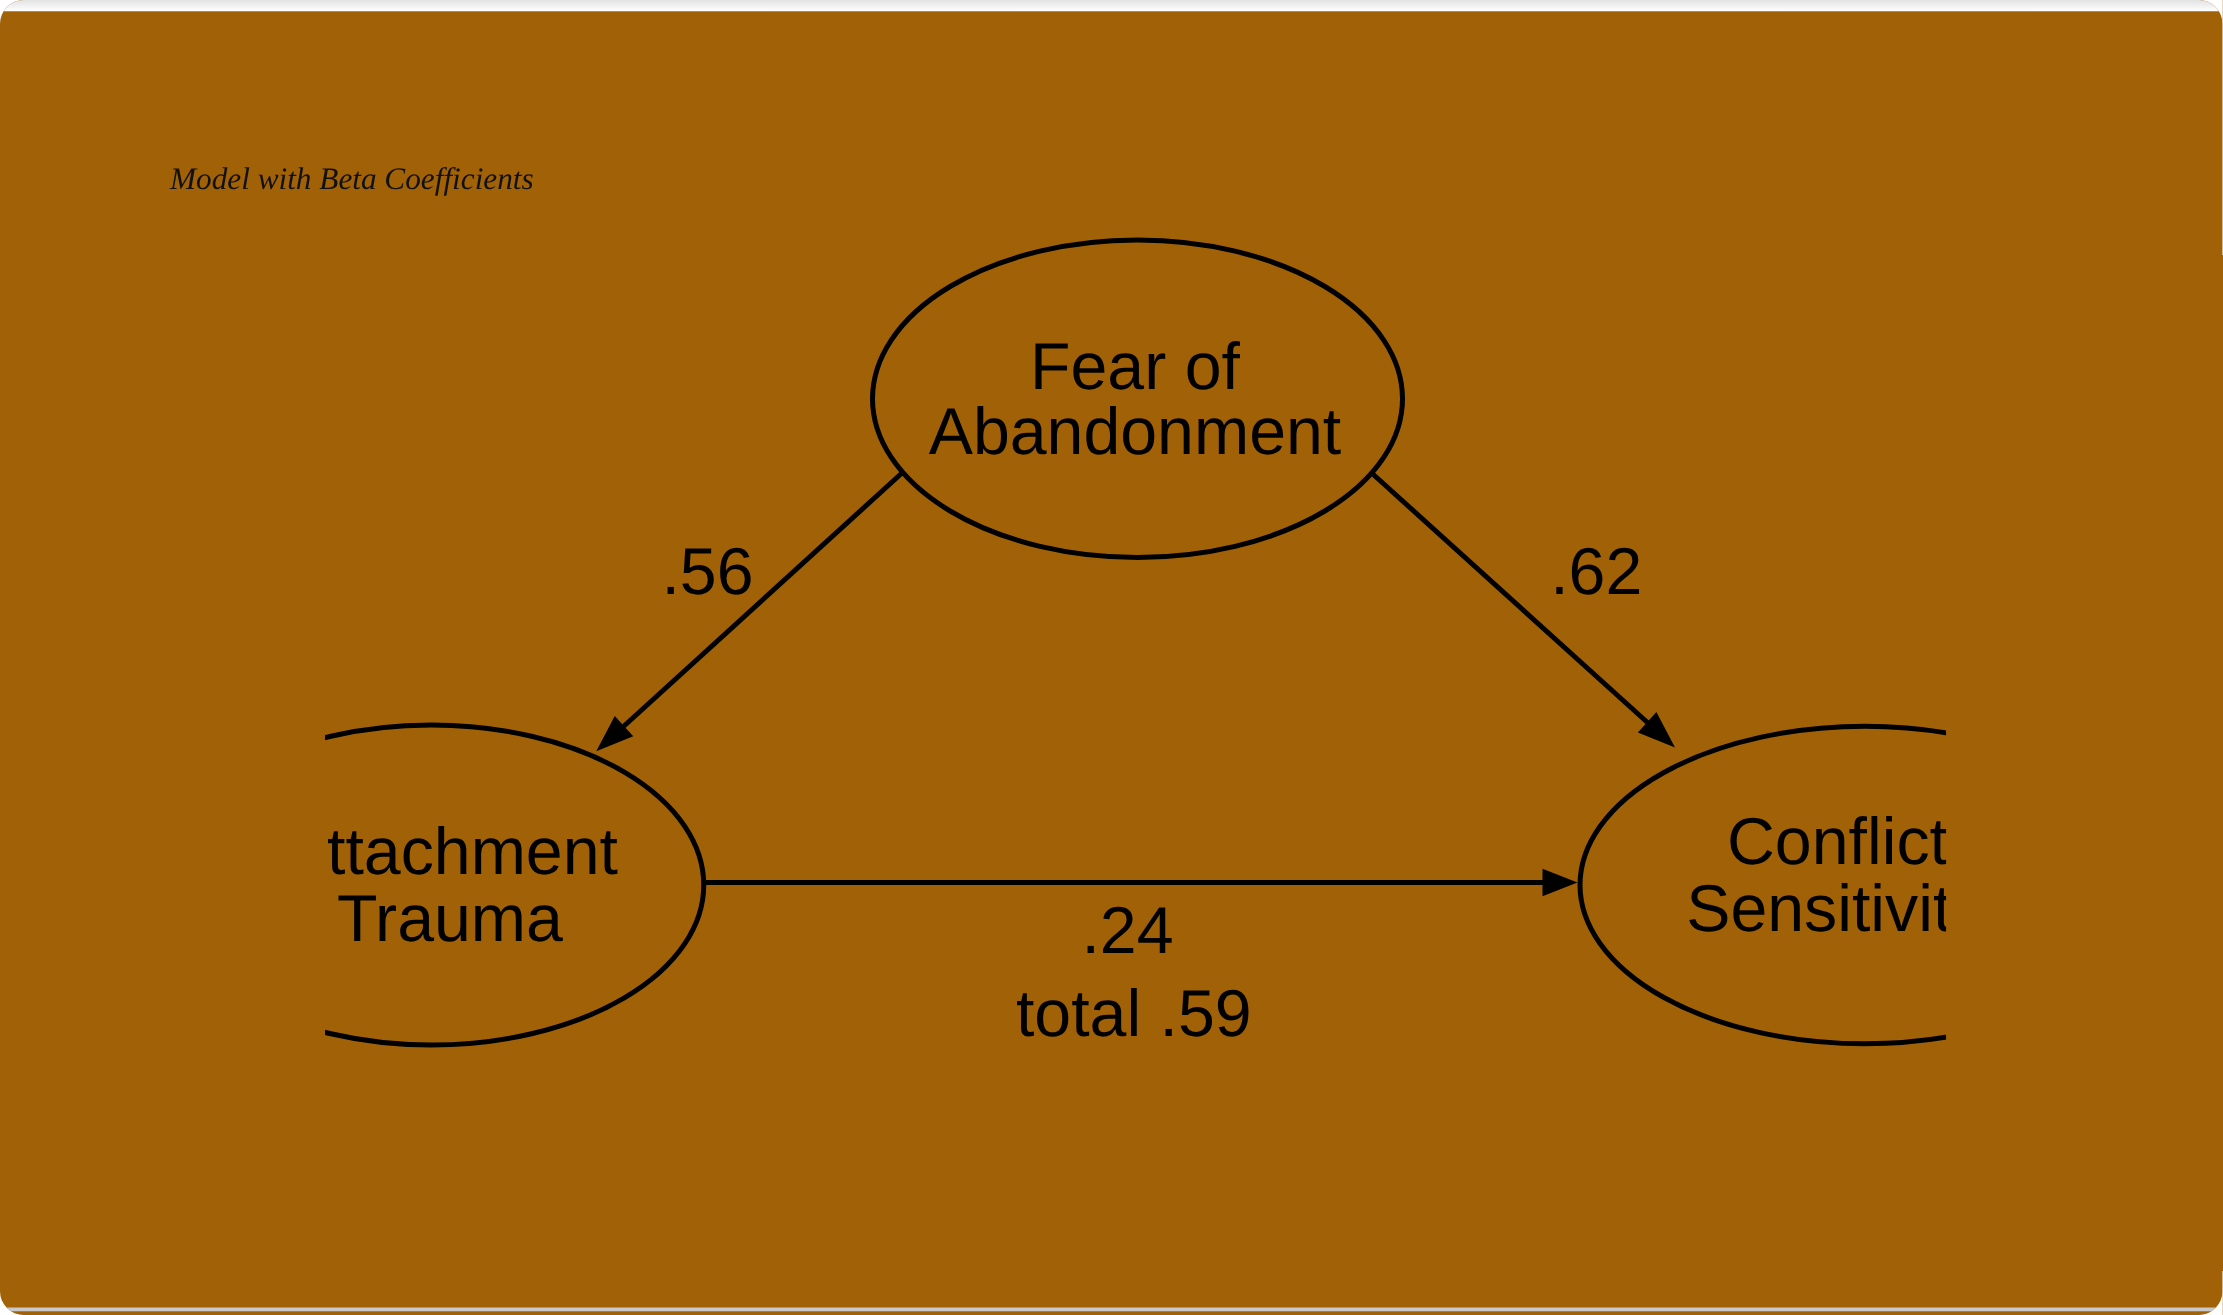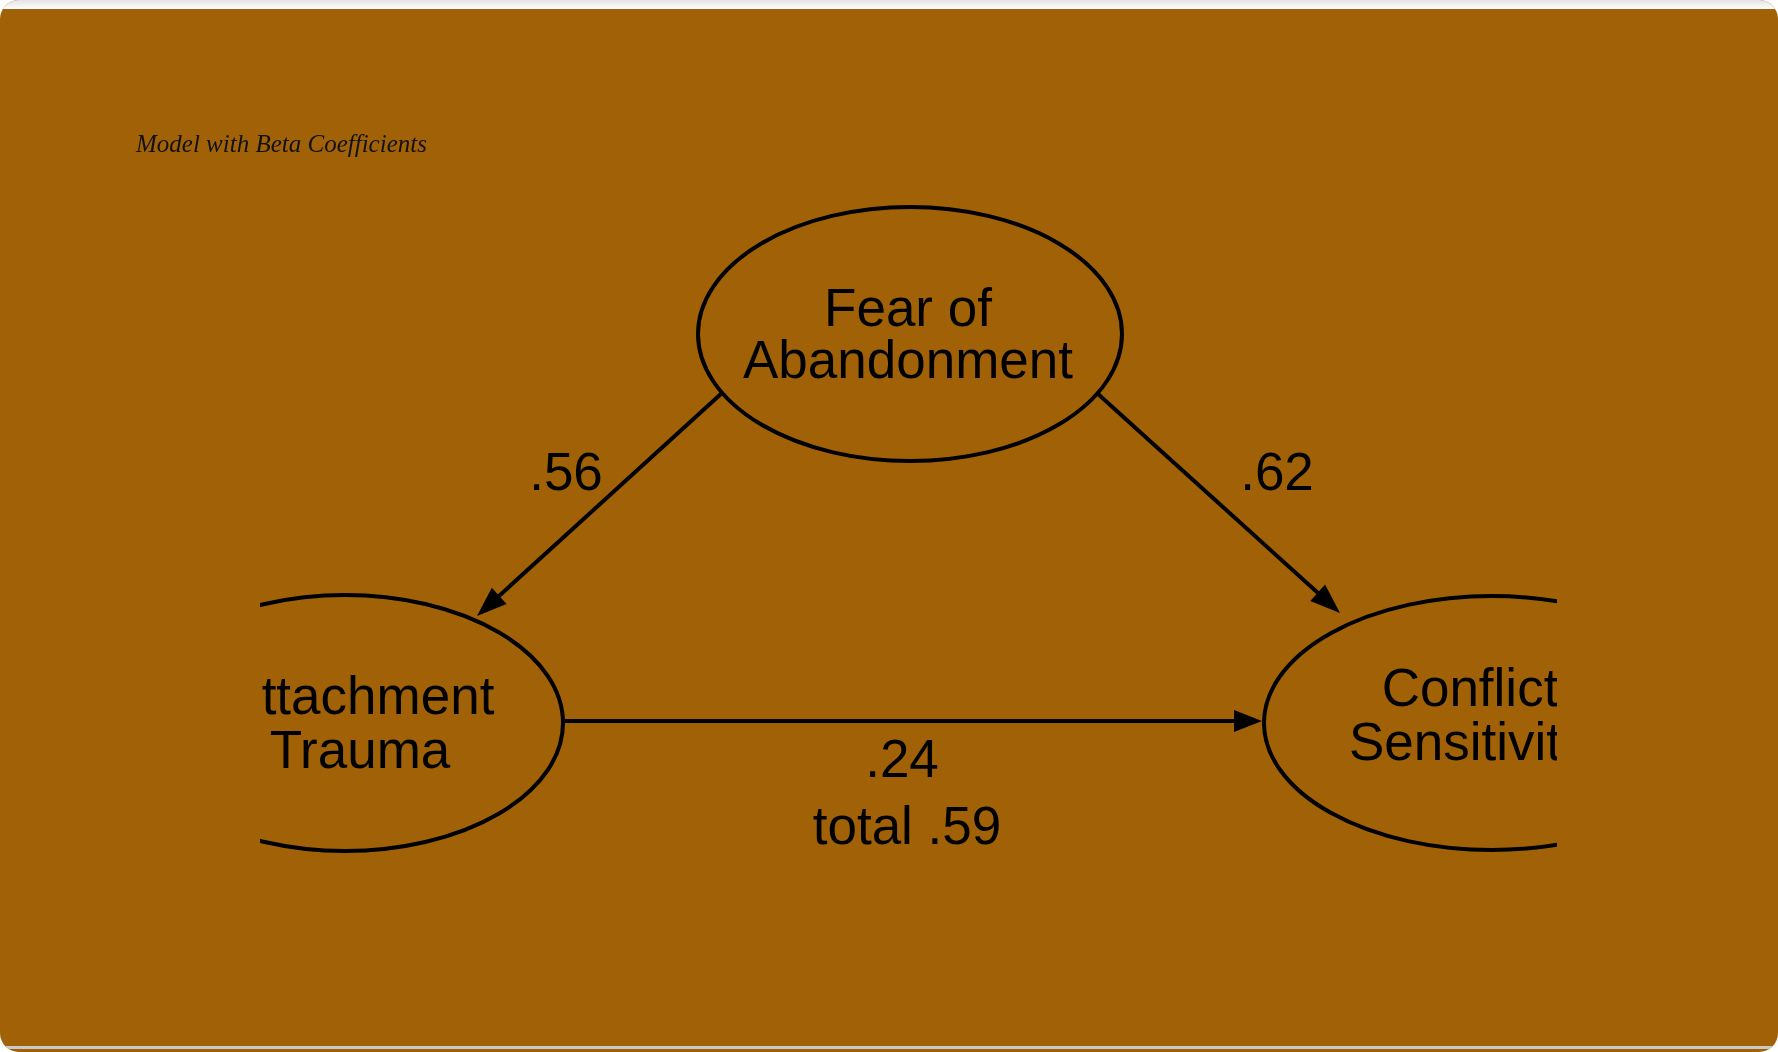--- a/index.html
+++ b/index.html
@@ -30,21 +30,21 @@
     top: 130px;
     font-family: "Liberation Serif", serif;
     font-style: italic;
     font-size: 25px;
     color: #111111;
     white-space: nowrap;
   }
   .figure {
     position: absolute;
     left: 260px;
-    top: 191px;
+    top: 176px;
     width: 1297px;
     height: 700px;
     overflow: hidden;
   }
   .figure svg { display: block; }
   .node-ellipse {
     fill: none;
     stroke: #000000;
     stroke-width: 4;
   }

